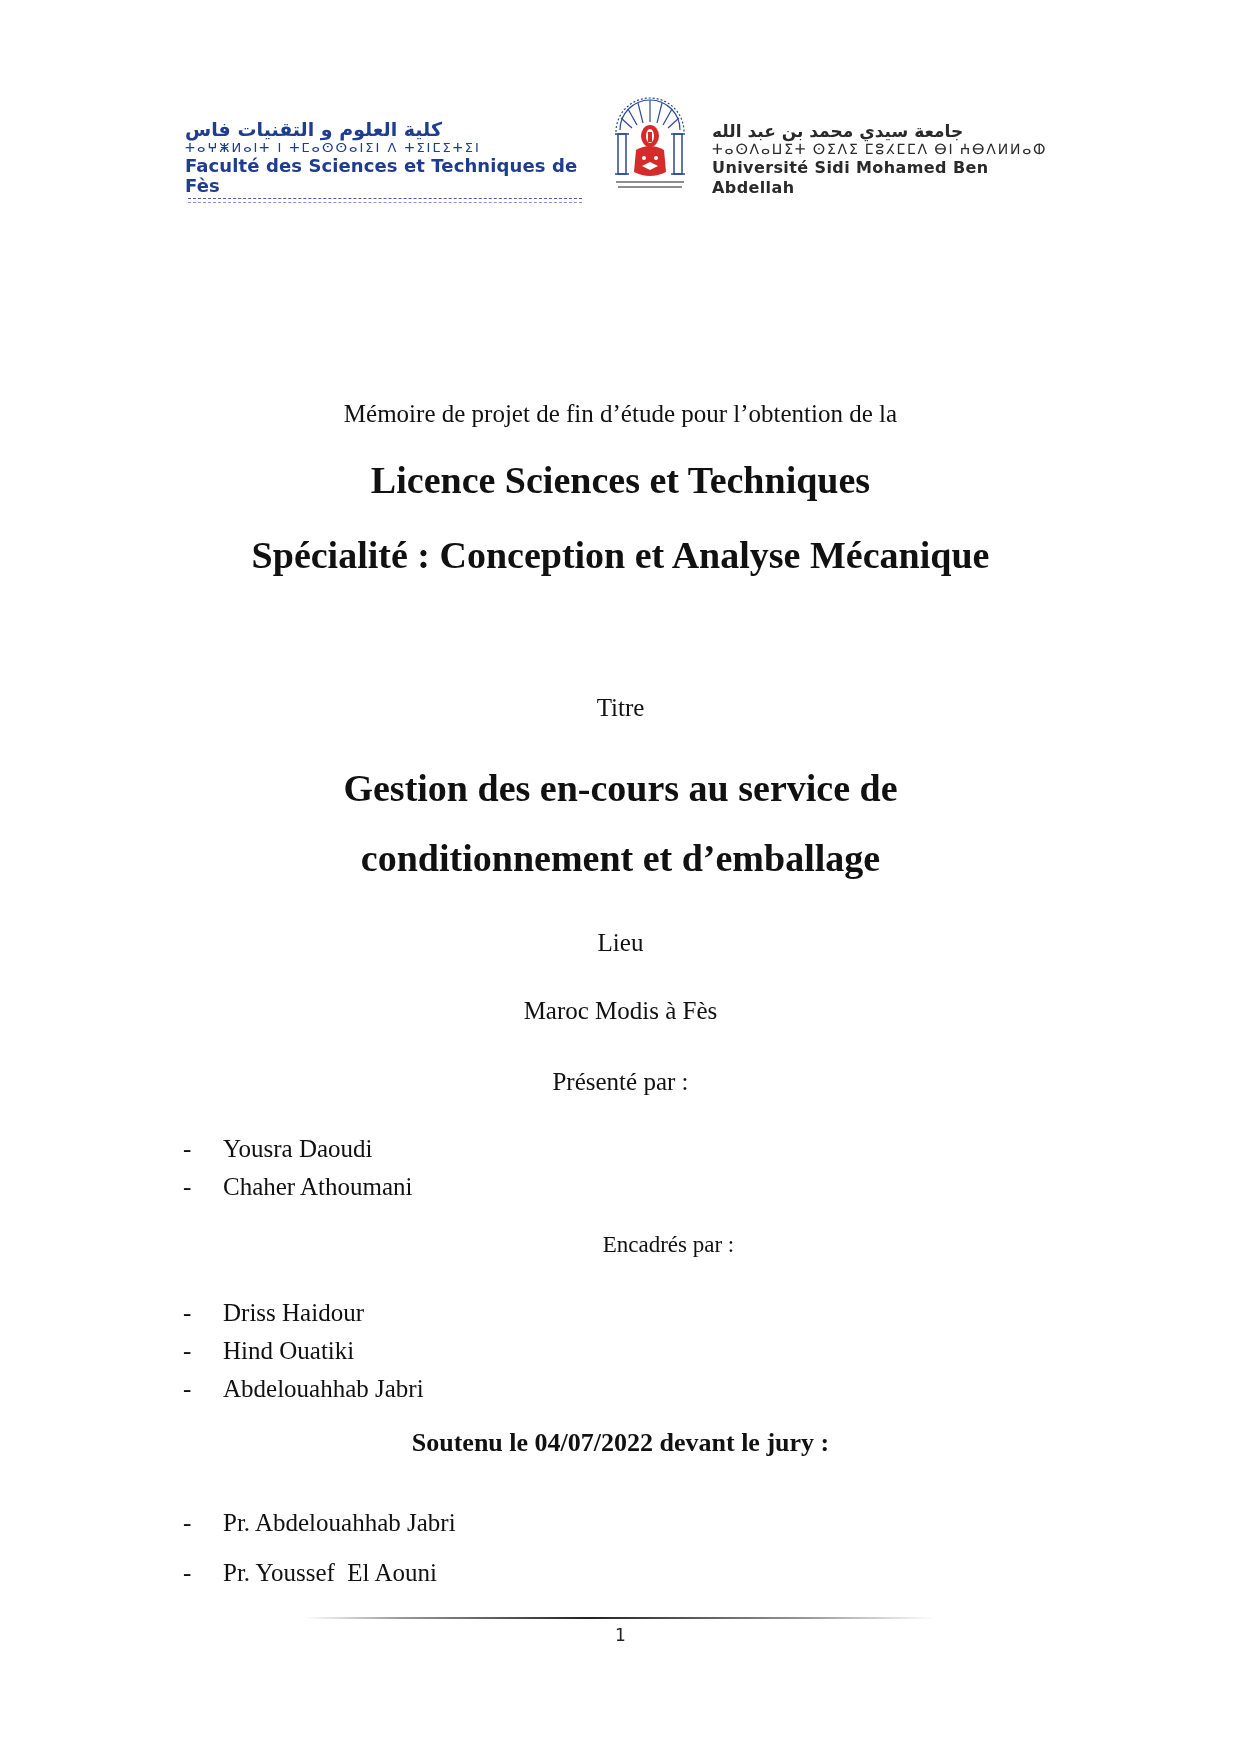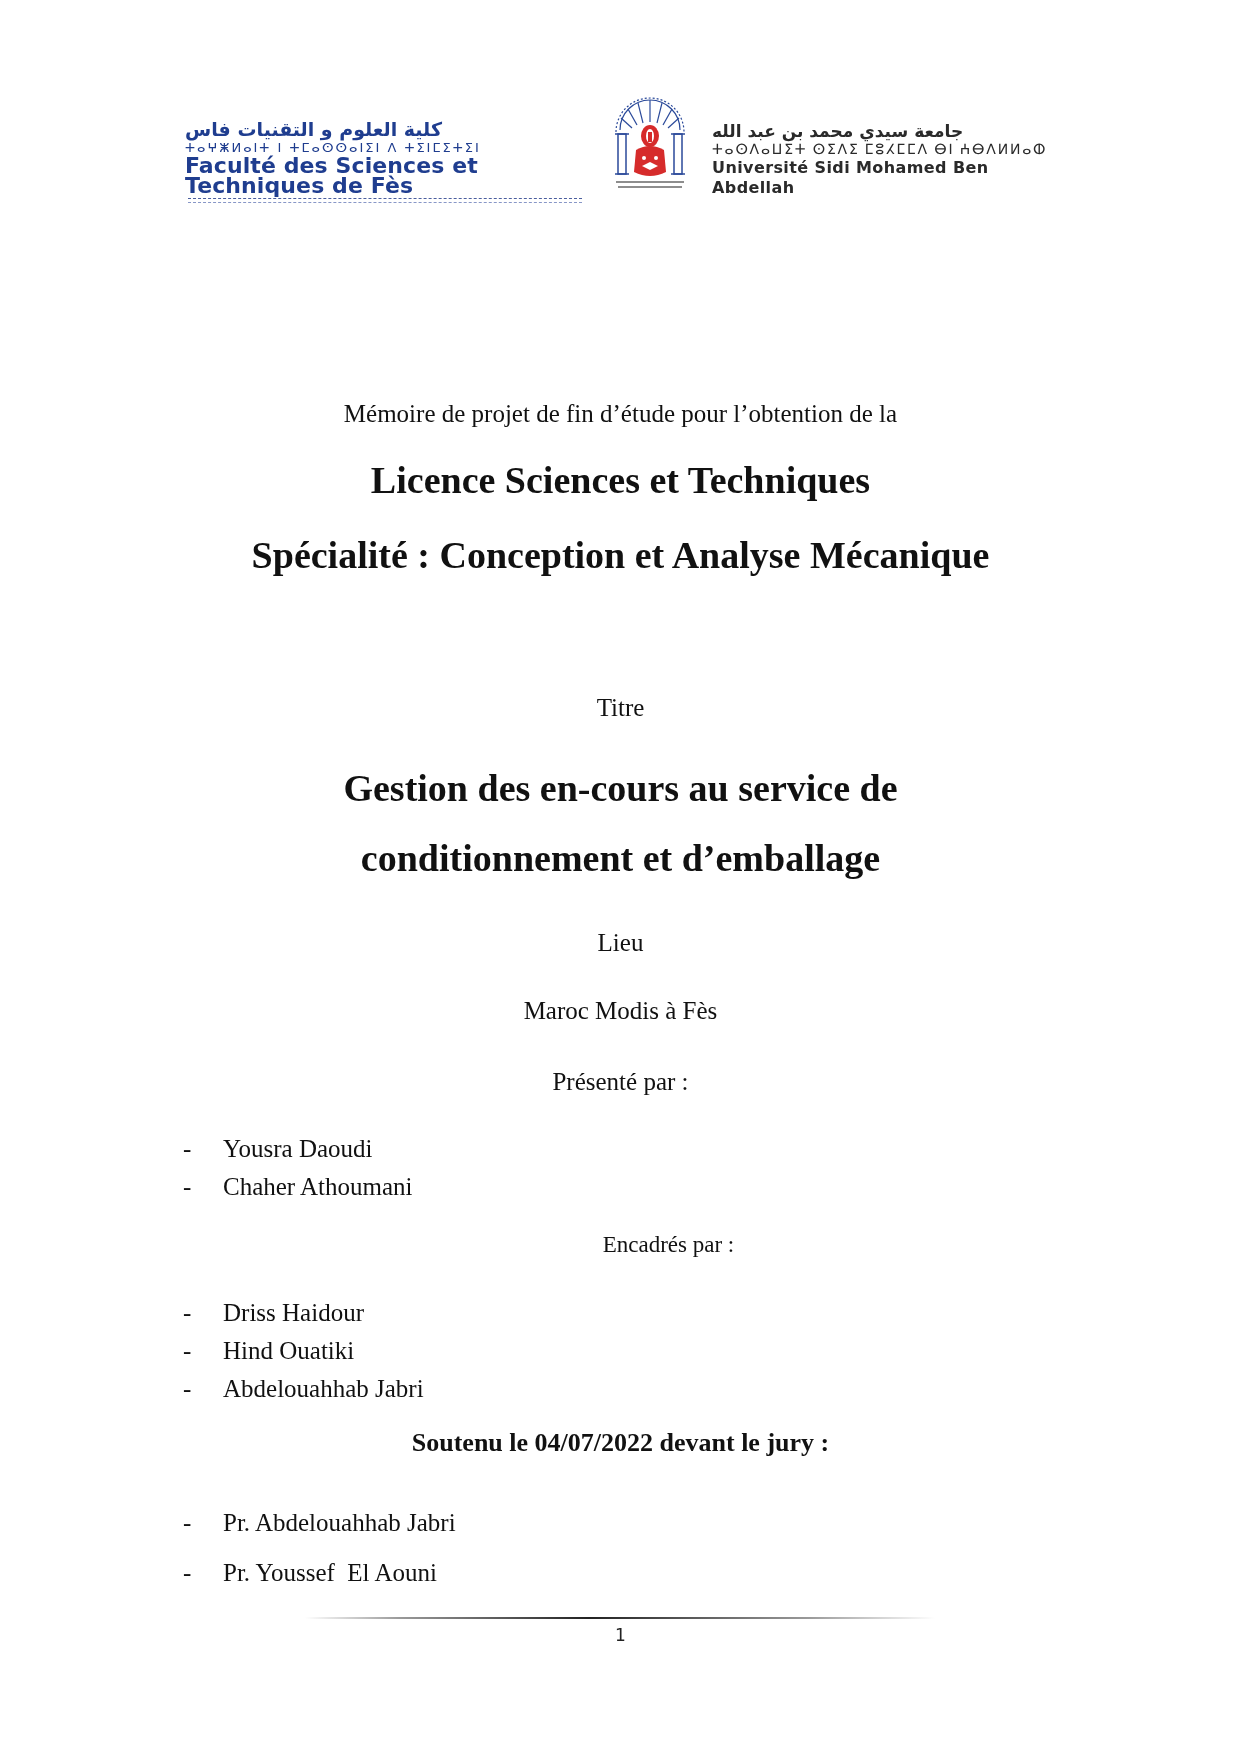--- a/index.html
+++ b/index.html
@@ -26,21 +26,21 @@
       font-family: "DejaVu Sans", sans-serif;
       font-size: 19px; font-weight: bold; line-height: 22px;
       direction: rtl;
     }
     .fst-tifinagh {
       font-family: "DejaVu Sans", sans-serif;
       font-size: 13px; letter-spacing: 2px; line-height: 16px;
     }
     .fst-french {
       font-family: "DejaVu Sans", sans-serif;
-      font-size: 22px; font-weight: bold; line-height: 20px;
+      font-size: 18px; font-weight: bold; line-height: 20px;
       letter-spacing: 0.1px;
     }
     .fst-underline {
       margin: 2px auto 0; width: 394px; height: 3px;
       border-top: 1px dashed #4a5e9e;
       border-bottom: 1px dashed #8897c7;
     }
 
     .usmba-emblem {
       left: 610px; top: 92px; width: 80px; height: 100px;

